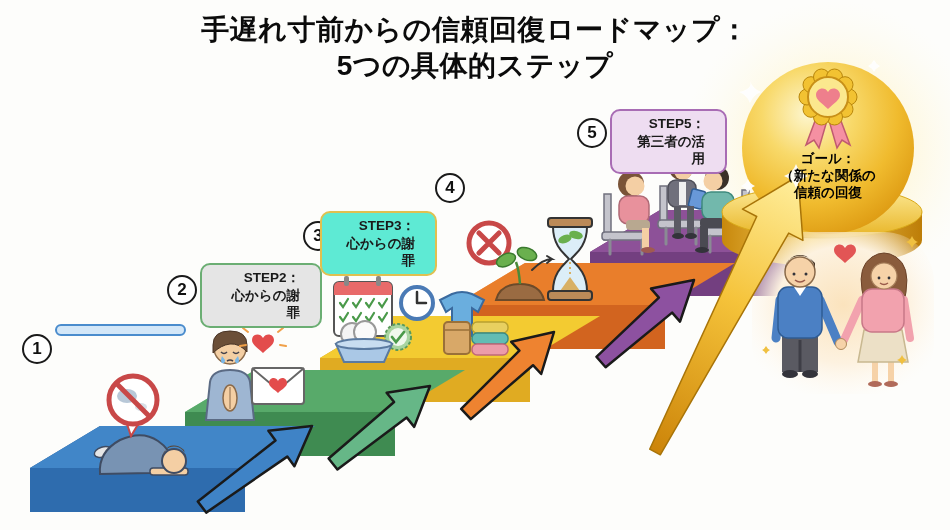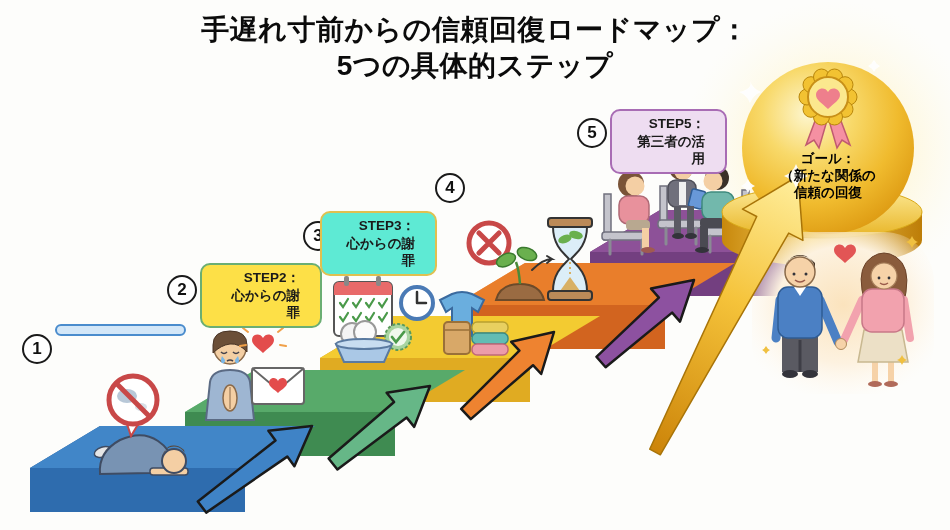--- a/index.html
+++ b/index.html
@@ -297,21 +297,21 @@
   </div>
 
   <div class="num" style="left:22px;top:334px">1</div>
   <div class="num" style="left:167px;top:275px">2</div>
   <div class="num" style="left:303px;top:221px">3</div>
   <div class="num" style="left:435px;top:173px">4</div>
   <div class="num" style="left:577px;top:118px">5</div>
 
   <div class="badge" style="left: 55px; top: 324px; width: 131px; background: rgb(211, 231, 248); border-color: rgb(74, 140, 205);">
   </div>
-  <div class="badge" style="left: 200px; top: 263px; width: 122px; background: #fde047; border-color: rgb(107, 174, 115);">
+  <div class="badge" style="left: 200px; top: 263px; width: 122px; background: #e5e5e5; border-color: rgb(107, 174, 115);">
     <div>STEP2：</div>
     <div>心からの謝罪</div>
   </div>
   <div class="badge" style="left: 320px; top: 211px; width: 117px; background: #5eead4; border-color: rgb(224, 192, 80);">
     <div>STEP3：</div>
     <div>心からの謝罪</div>
   </div>
   <div class="badge" style="left: 610px; top: 109px; width: 117px; background: rgb(238, 221, 241); border-color: rgb(168, 108, 180);">
     <div>STEP5：</div>
     <div>第三者の活用</div>

